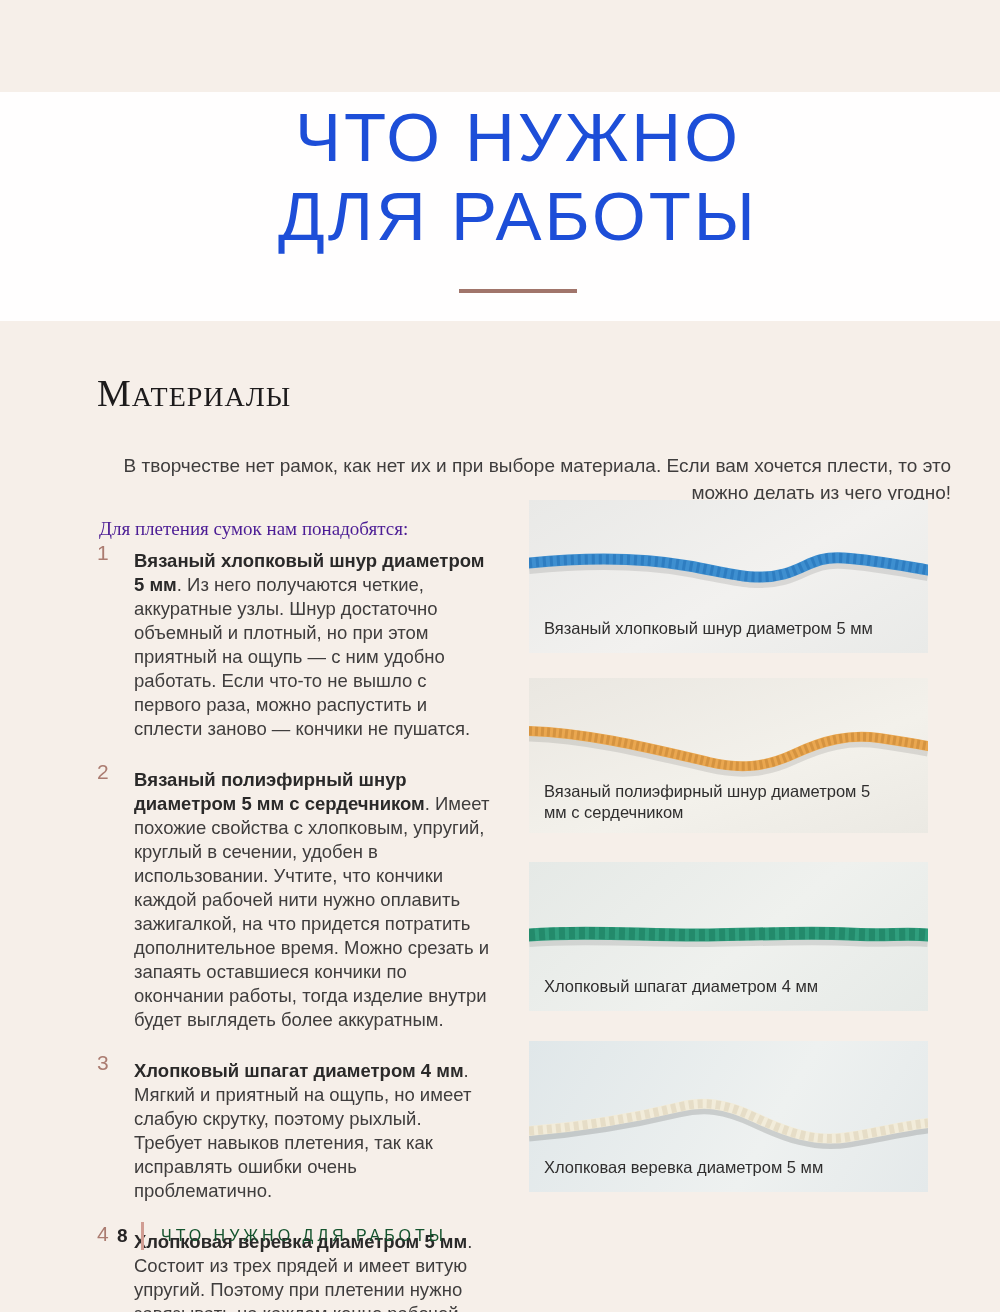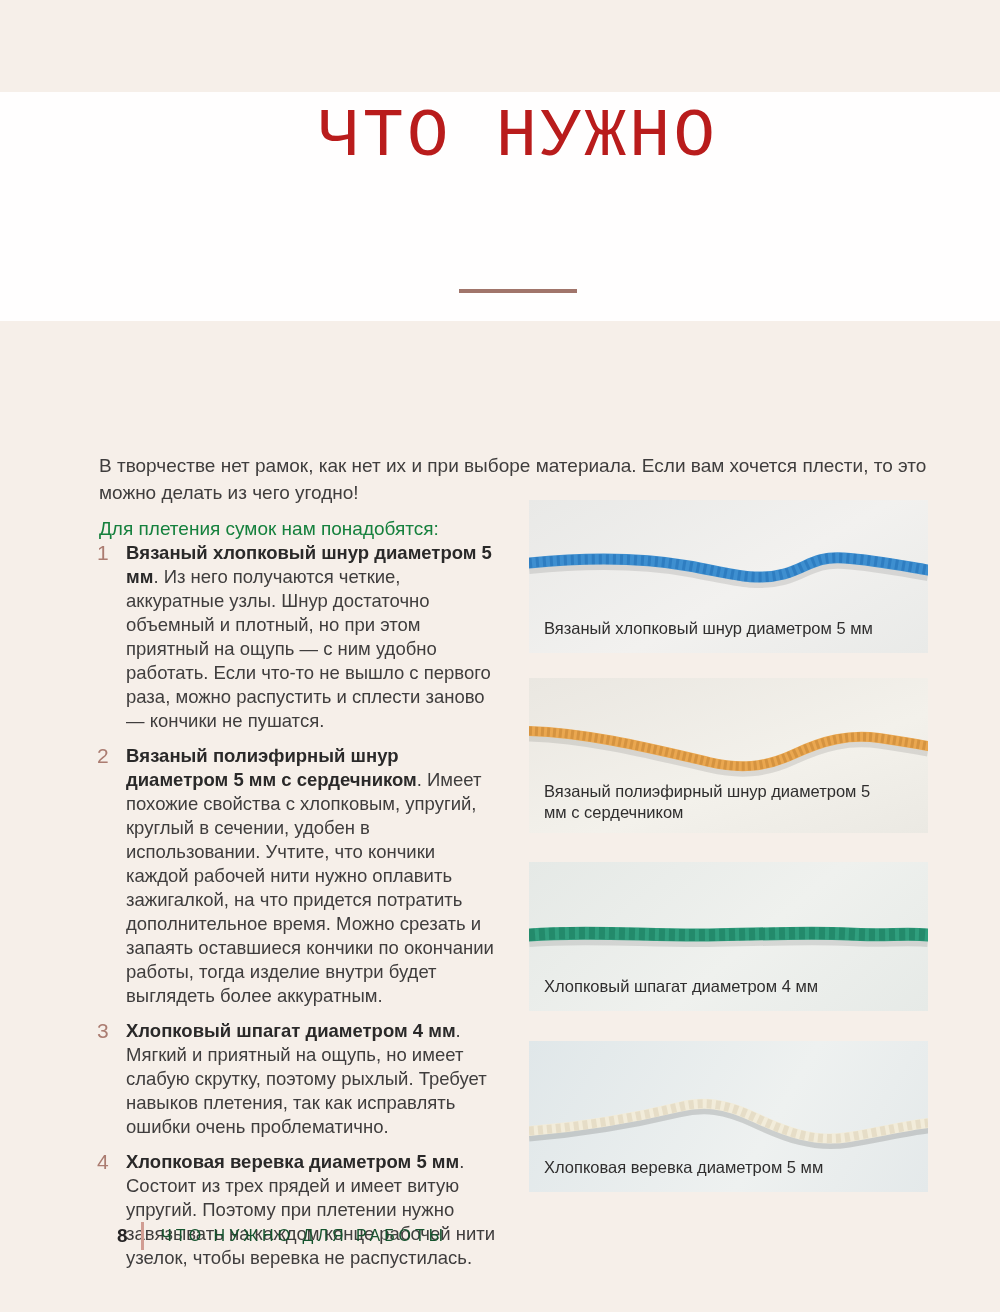--- a/index.html
+++ b/index.html
@@ -11,53 +11,53 @@
   }
 
   
   .title-band {
     position:absolute; left:0; top:92px; width:1000px; height:229px;
     background:#fffefe;
   }
   .title {
     position:absolute; left:36px; top:6px; width:964px;
     text-align:center;
-    font-family:Liberation Mono, monospace;
+    font-family:Liberation Sans, sans-serif;
     font-weight:400; font-size:69px; line-height:79px;
-    letter-spacing:3px; color:#b91c1c;
+    letter-spacing:3px; color:#1d4ed8;
   }
   .title-divider {
     position:absolute; left:518px; top:197px; transform:translateX(-50%);
     width:118px; height:4px; background:#a1756b;
   }
 
   
   .section-heading {
     position:absolute; left:97px; top:371px;
     font-family:"Liberation Serif", serif; color:#1d1b1c; letter-spacing:1px;
     white-space:nowrap;
   }
   .section-heading .initial { font-size:38px; }
   .section-heading .rest { font-size:28px; text-transform:uppercase; }
 
   
   .intro {
     position:absolute; left:99px; top:433px; width:852px;
-    font-size:19px; line-height:27px; color:#3f3d3d;
+    font-size:19px; line-height:27px; color:#3f3d3d;text-align:right;
   }
   .lead {
     position:absolute; left:99px; top:499px; width:500px;
-    font-size:19px; color:#15803d;
+    font-size:19px; color:#4c1d95;font-family:Liberation Serif, serif;
   }
 
   
   .materials-list { position:absolute; left:97px; top:541px; width:402px; }
   .item { display:grid; grid-template-columns:29px 1fr; margin-bottom:11px; }
   .item-num { font-size:21px; line-height:24px; color:#ab7c71; }
-  .item-text { margin:0; font-size:18.5px; line-height:24px; color:#3f3d3d; }
+  .item-text { margin:8px; font-size:18.5px; line-height:24px; color:#3f3d3d; }
   .item-text b { color:#2a2929; }
 
   
   .photo { position:absolute; left:529px; width:399px; overflow:hidden; }
   .photo svg { position:absolute; left:0; top:0; width:100%; height:100%; display:block; }
   .caption {
     position:absolute; left:15px; bottom:14px;
     font-size:16.5px; line-height:21px; color:#2f2e2e; max-width:370px;
   }
   .photo1 { top:500px;  height:153px; background:linear-gradient(150deg,#e9e9e7,#f2f1ef 55%,#e9eae8); }
@@ -73,24 +73,28 @@
   .footer .footer-text { font-size:16px; letter-spacing:4px; color:#14532d; white-space:nowrap; }
 </style>
 </head>
 <body>
 
 <div class="page">
 
   <div class="title-band">
     <div class="title">
       <div>ЧТО НУЖНО</div>
+      <div>ДЛЯ РАБОТЫ</div>
     </div>
     <div class="title-divider"></div>
   </div>
 
+  <div class="section-heading">
+    <span class="initial">М</span><span class="rest">атериалы</span>
+  </div>
 
   <p class="intro">В творчестве нет рамок, как нет их и при выборе материала. Если вам хочется плести, то это можно делать из чего угодно!</p>
   <p class="lead">Для плетения сумок нам понадобятся:</p>
 
   <div class="materials-list">
 
     <div class="item">
       <div class="item-num">1</div>
       <p class="item-text"><b>Вязаный хлопковый шнур диаметром 5 мм</b><span>. Из него получаются четкие, аккуратные узлы. Шнур достаточно объемный и плотный, но при этом приятный на ощупь — с ним удобно работать. Если что-то не вышло с первого раза, можно распустить и сплести заново — кончики не пушатся.</span></p>
     </div>

